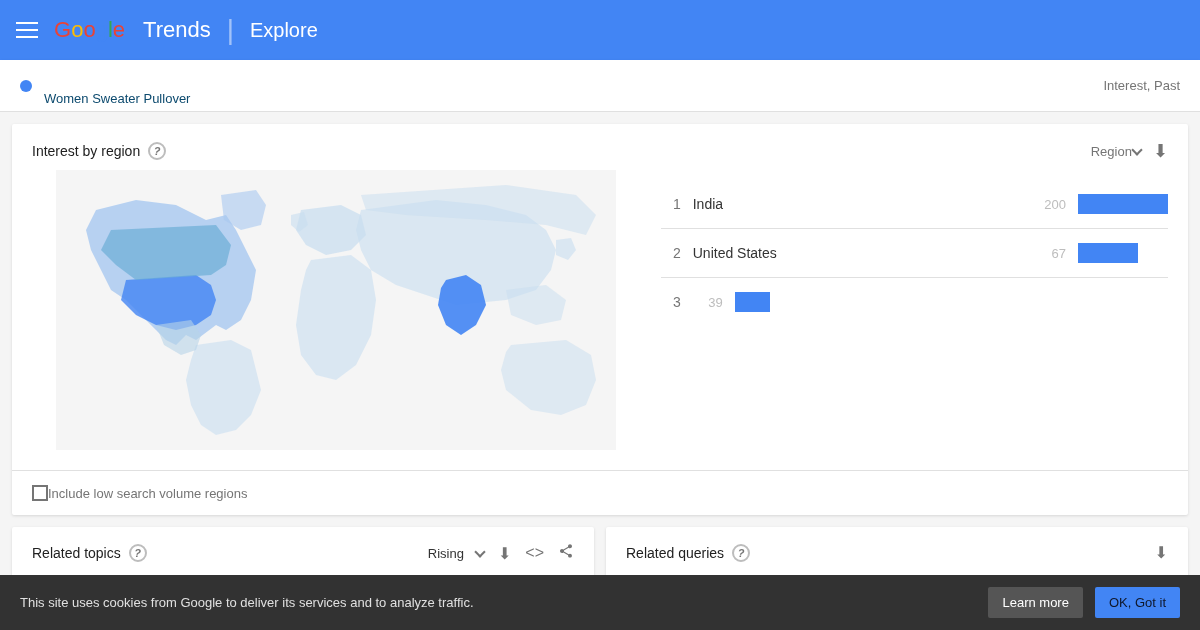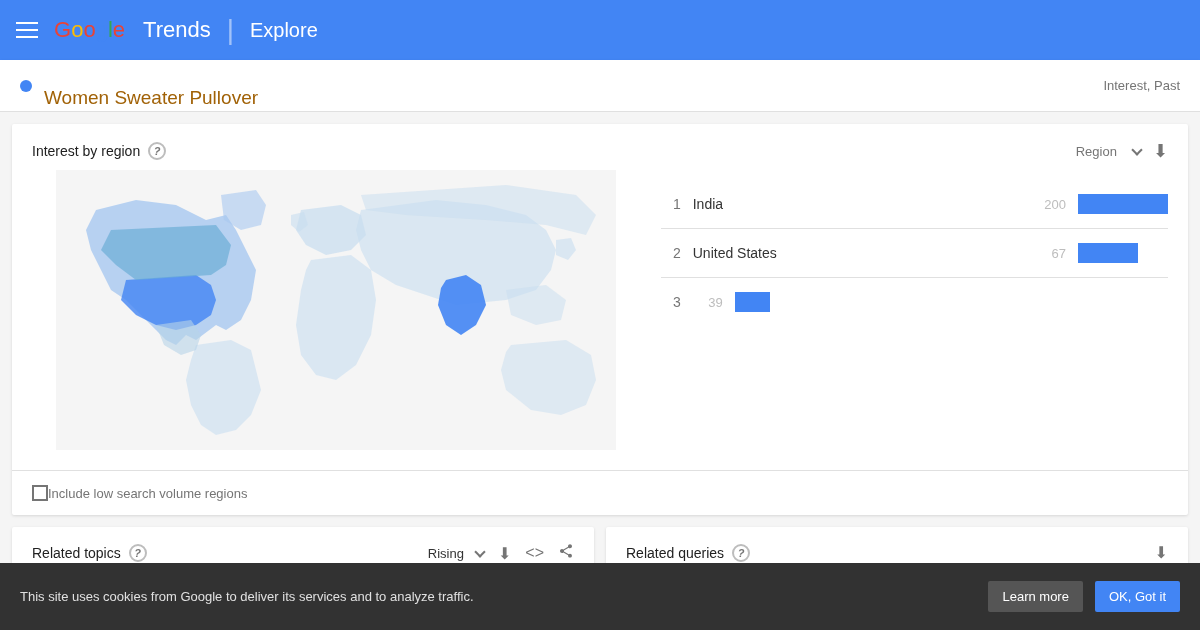--- a/index.html
+++ b/index.html
@@ -32,21 +32,21 @@
       height: 52px;
       display: flex;
       align-items: center;
       padding: 0 20px;
       border-bottom: 1px solid #e0e0e0;
       box-shadow: 0 1px 3px rgba(0,0,0,0.1);
     }
     .search-dot {
       width: 12px; height: 12px; border-radius: 50%; background: #4285f4; margin-right: 12px; flex-shrink: 0;
     }
-    .search-term { font-size: 19px; color: #a16207; flex: 1; margin-top: 25px; }
+    .search-term { font-size: 13px; color: #0c4a6e; flex: 1; margin-top: 25px; }
     .search-meta { font-size: 13px; color: #757575; }
 
     
     .main { background: #f5f5f5; padding: 12px 0; }
 
     
     .card {
       background: white;
       margin: 0 12px 12px;
       border-radius: 2px;
@@ -63,21 +63,21 @@
     }
     .help-icon {
       width: 18px; height: 18px; border-radius: 50%; border: 2px solid #bdbdbd;
       display: flex; align-items: center; justify-content: center;
       font-size: 11px; color: #757575; cursor: pointer; font-style: italic; font-weight: bold;
     }
     .section-controls {
       display: flex; align-items: center; gap: 12px;
     }
     .region-dropdown {
-      display: flex; align-items: center; gap: 16px;
+      display: flex; align-items: center; gap: 1px;
       font-size: 13px; color: #757575; cursor: pointer;
     }
     .chevron-down {
       border: solid #757575; border-width: 0 2px 2px 0;
       display: inline-block; padding: 3px;
       transform: rotate(45deg); margin-top: -3px;
     }
     .download-icon {
       color: #757575; cursor: pointer; font-size: 18px;
     }
@@ -158,35 +158,35 @@
       display: flex; align-items: center; padding: 14px 20px;
       border-bottom: 1px solid #e0e0e0; font-size: 14px; color: #333;
     }
     .list-num { color: #757575; width: 24px; flex-shrink: 0; }
 
     
     .cookie-banner {
       position: absolute; bottom: 0; left: 0; right: 0;
       background: #323232;
       color: white;
-      height: 67px;
+      height: 55px;
       display: flex; align-items: center;
       padding: 0 20px;
       gap: 12px;
       font-size: 13px;
       z-index: 100;
     }
     .cookie-text { flex: 1; color: #e0e0e0; }
     .learn-more-btn {
       background: #555; color: white; border: none;
       padding: 8px 14px; font-size: 13px; cursor: pointer;
       border-radius: 2px;
     }
     .ok-btn {
-      background: #4285f4; color: #ffffff; border: none;
+      background: #4285f4; color: #0f172a; border: none;
       padding: 8px 14px; font-size: 13px; cursor: pointer;
       border-radius: 2px;
     }
 
     .logo-text { display: flex; align-items: center; }
   </style>
 </head>
 <body>
 
 <div class="header">

